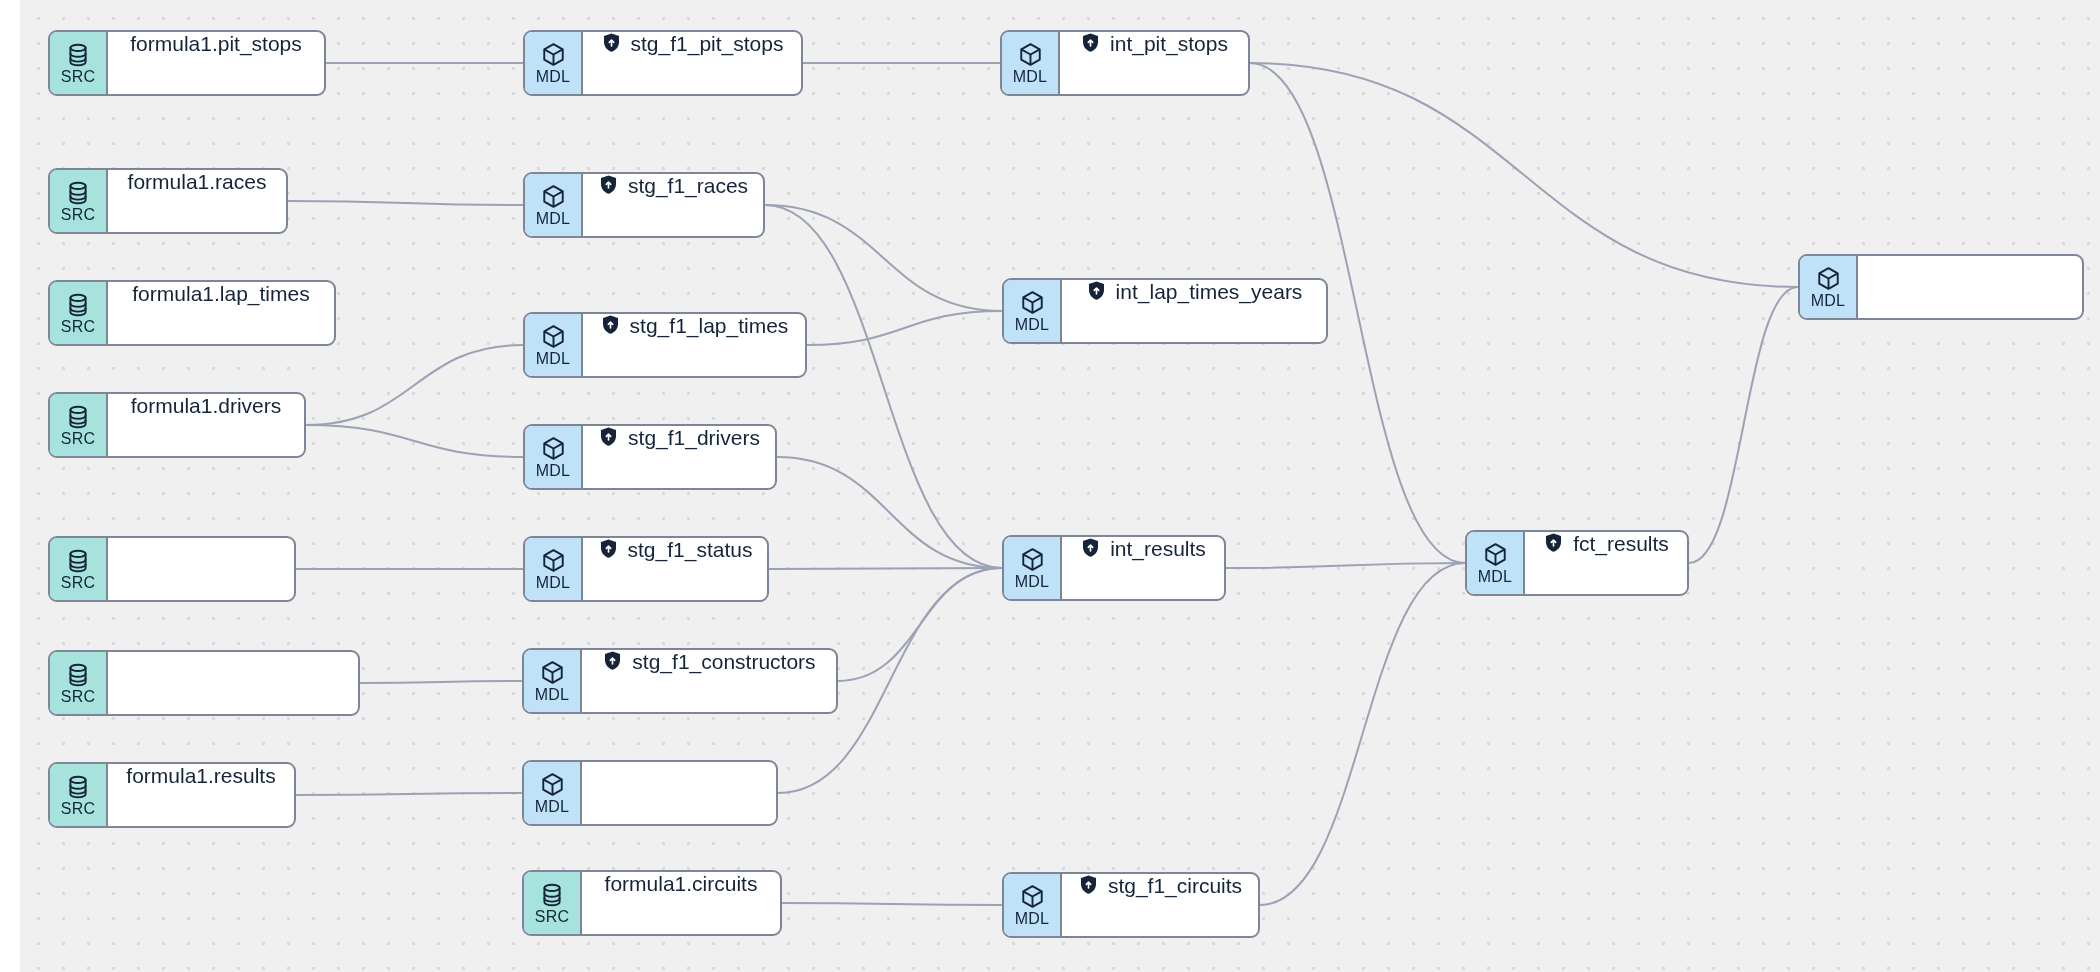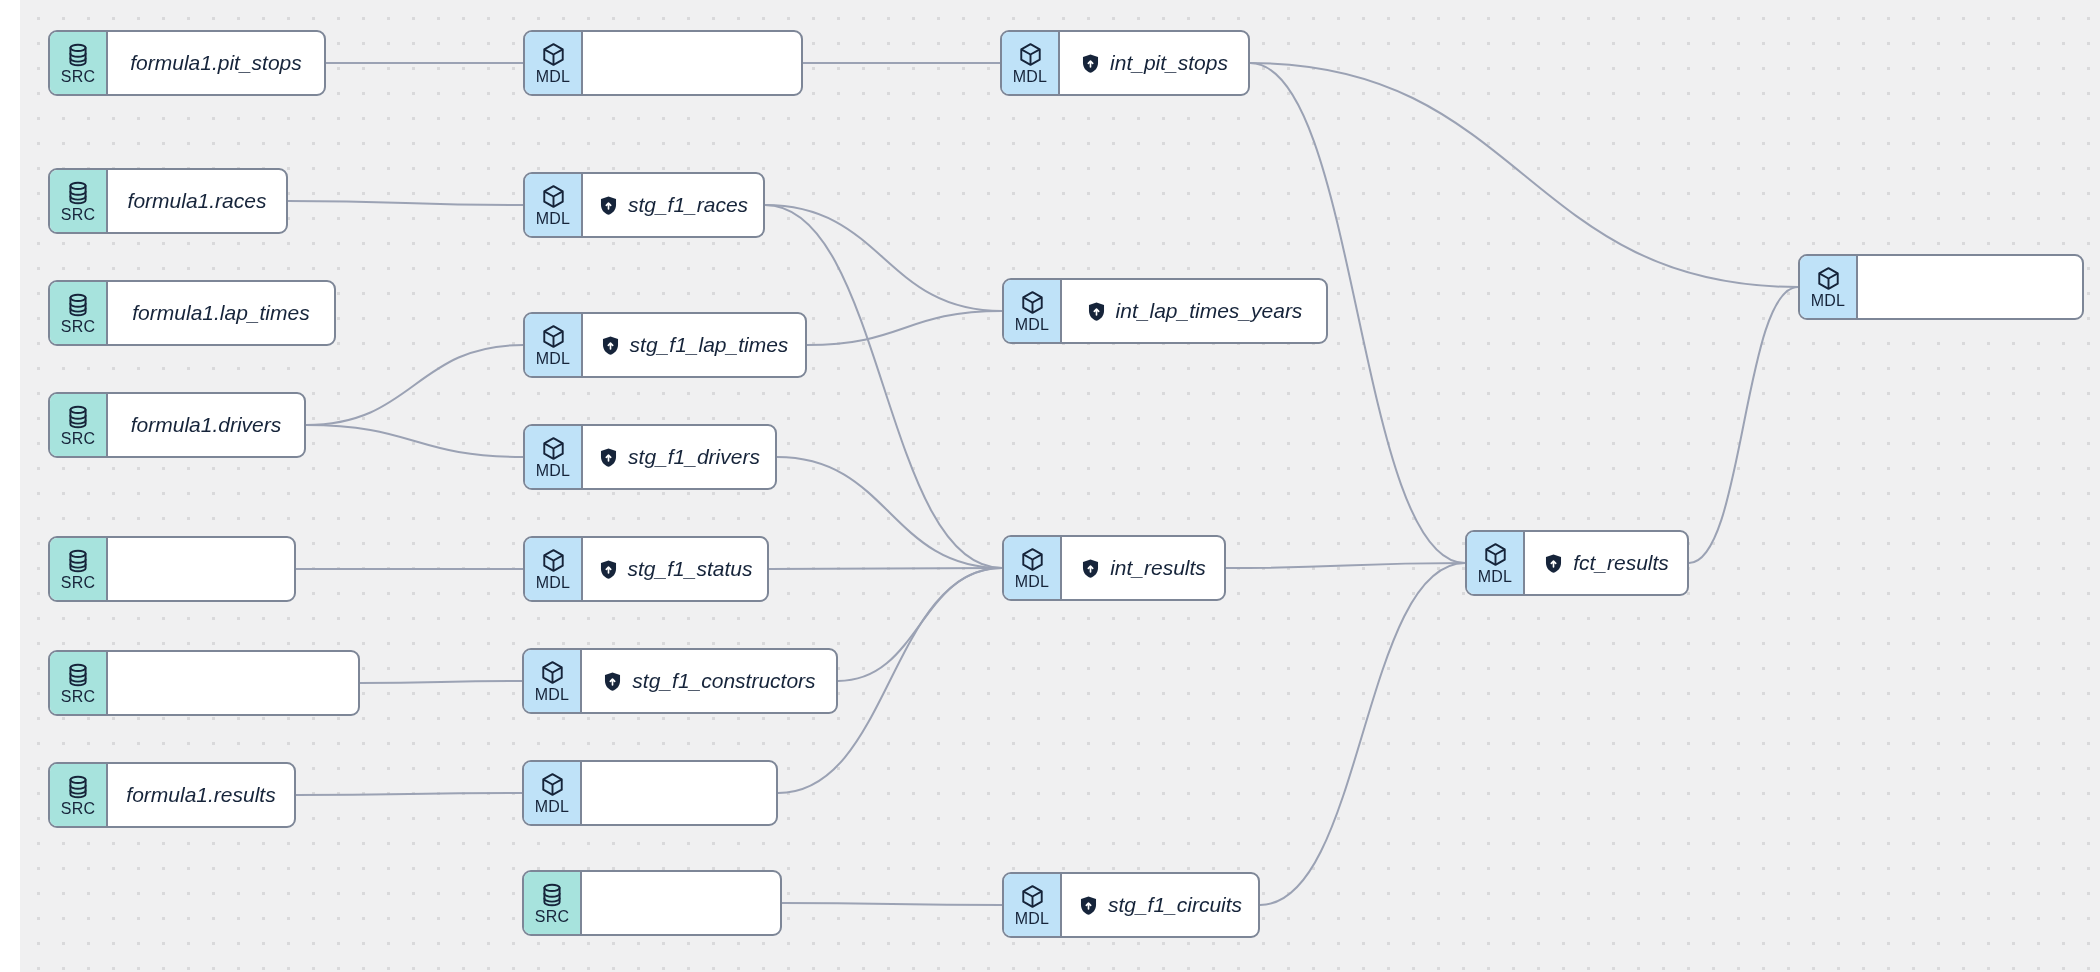--- a/index.html
+++ b/index.html
@@ -54,26 +54,24 @@
   .node.mdl .badge { background: var(--mdl-badge, #bfe2f8); }
   .badge .cap {
     font-size: 16px;
     line-height: 1;
     color: var(--text, #16243a);
     letter-spacing: 0.2px;
   }
   .body {
     flex: 1 1 auto;
     display: flex;
-    align-items: center;
     justify-content: center;
     gap: 9px;
     padding: 0 0;
     white-space: nowrap;
-    font-style: italic;
   }
   .lbl {
     font-size: 21px;
     color: var(--text, #16243a);
   }
   .shield { display: inline-flex; }
   .badge svg, .shield svg { display: block; }
 </style>
 </head>
 <body>
@@ -214,31 +212,43 @@
           <span>
             <svg viewBox="0 0 24 24" width="26" height="26" fill="none" stroke="#16243a" stroke-width="1.8" stroke-linecap="round">
               <ellipse cx="12" cy="5.4" rx="7" ry="2.9"></ellipse>
               <path d="M5 5.4 v13.2 c0 1.6 3.13 2.9 7 2.9 s7 -1.3 7 -2.9 v-13.2"></path>
               <path d="M5 10.8 c0 1.6 3.13 2.9 7 2.9 s7 -1.3 7 -2.9"></path>
               <path d="M5 15.2 c0 1.6 3.13 2.9 7 2.9 s7 -1.3 7 -2.9"></path>
             </svg>
           </span>
           <span class="cap">SRC</span>
         </div>
+        <div class="body">
+          <span class="lbl">formula1.circuits</span>
+        </div>
       </div>
       <div class="node mdl" style="left: 503px; top: 30px; width: 280px; height: 66px;">
         <div class="badge">
           <span>
             <svg viewBox="0 0 24 24" width="27" height="27" fill="none" stroke="#16243a" stroke-width="1.7" stroke-linejoin="round">
               <path d="M12 2.8 L20.2 7.4 V16.6 L12 21.2 L3.8 16.6 V7.4 Z"></path>
               <path d="M3.8 7.4 L12 12 L20.2 7.4"></path>
               <path d="M12 12 V21.2"></path>
             </svg>
           </span>
           <span class="cap">MDL</span>
+        </div>
+        <div class="body">
+          <span class="shield">
+            <svg viewBox="0 0 24 24" width="21" height="21">
+              <path fill="#16243a" d="M12 1.6 L20.6 4.7 V11 c0 5.9 -3.7 9.8 -8.6 11.5 C7.1 20.8 3.4 16.9 3.4 11 V4.7 Z"></path>
+              <path d="M12 16 V9.6 M9.5 11.8 L12 9.3 l2.5 2.5" stroke="#ffffff" stroke-width="1.9" fill="none" stroke-linecap="round" stroke-linejoin="round"></path>
+            </svg>
+          </span>
+          <span class="lbl">stg_f1_pit_stops</span>
         </div>
       </div>
       <div class="node mdl" style="left: 503px; top: 172px; width: 242px; height: 66px;">
         <div class="badge">
           <span>
             <svg viewBox="0 0 24 24" width="27" height="27" fill="none" stroke="#16243a" stroke-width="1.7" stroke-linejoin="round">
               <path d="M12 2.8 L20.2 7.4 V16.6 L12 21.2 L3.8 16.6 V7.4 Z"></path>
               <path d="M3.8 7.4 L12 12 L20.2 7.4"></path>
               <path d="M12 12 V21.2"></path>
             </svg>

